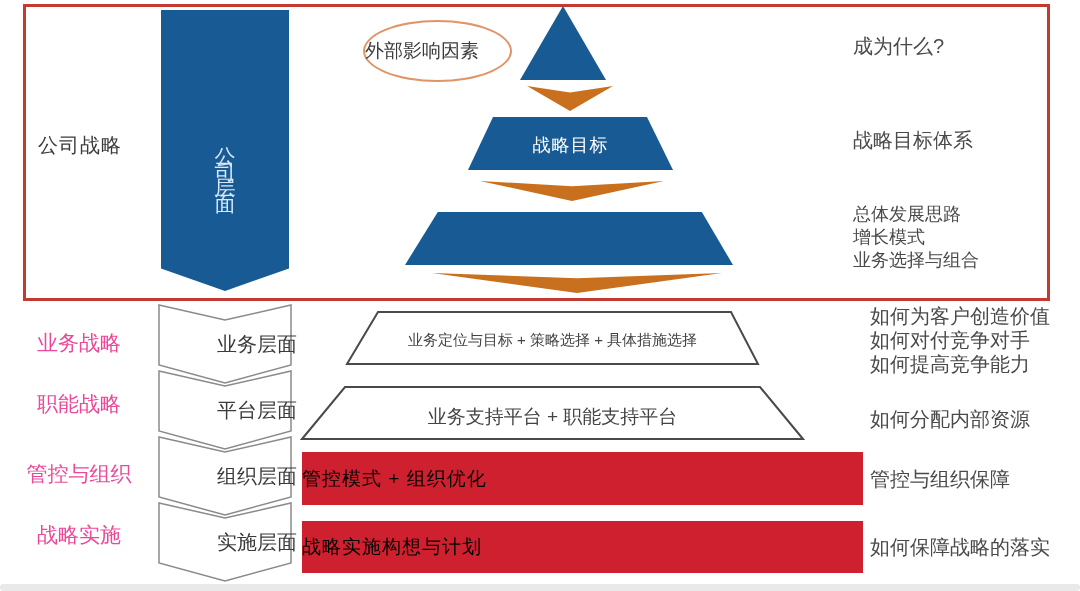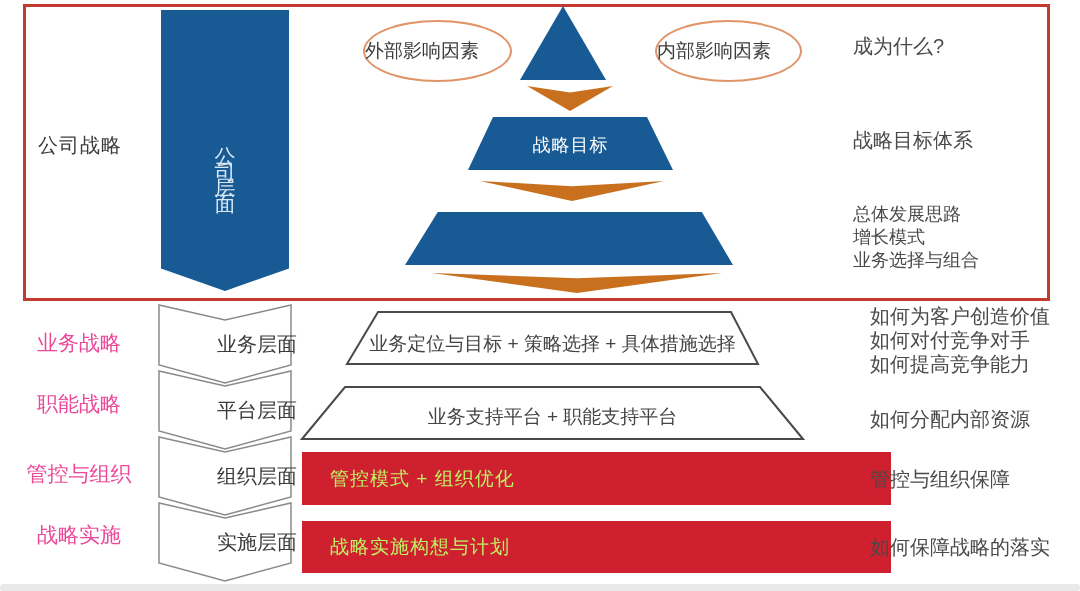--- a/index.html
+++ b/index.html
@@ -48,24 +48,24 @@
   .note-1{top:33px;}
   .note-2{top:127px;}
   .note-3{top:203px;font-size:18px;line-height:23px;}
   .rnote{left:870px;font-size:20px;line-height:24px;color:#4a4a4a;}
 
   
   .row-label{left:14px;width:130px;font-size:21px;text-align:center;color:#ec4899;}
   .chev-svg{left:158px;width:134px;height:80px;}
   .chev-label{left:158px;width:134px;font-size:20px;text-align:center;color:#3b3b3b;padding-left:32px;}
   .wtrap-a{left:345px;top:310px;width:415px;height:56px;}
-  .wtrap-a-text{left:345px;top:331px;width:415px;font-size:19px;color:#444;text-align:center;}
+  .wtrap-a-text{left:345px;top:331px;width:415px;font-size:15px;color:#444;text-align:center;}
   .wtrap-b{left:300px;top:385px;width:505px;height:56px;}
   .wtrap-b-text{left:300px;top:404px;width:505px;font-size:19px;color:#444;text-align:center;}
-  .rbar{left:302px;width:561px;background:#ce202e;color:#bef264;font-size:19px;letter-spacing:1px;padding-left:28px;}
+  .rbar{left:302px;width:561px;background:#ce202e;color:#000000;font-size:19px;letter-spacing:1px;}
   .rbar1{top:452px;height:53px;}
   .rbar2{top:521px;height:52px;}
 
   .bottom-divider{left:0;top:584px;width:1080px;height:7px;background:#e9e9e9;border-radius:4px;}
 </style>
 </head>
 <body>
 
 <div id="stage">
 
@@ -73,23 +73,20 @@
 
   <div class="abs corp-label">公司战略</div>
 
   <div class="abs banner"></div>
   <div class="abs banner-text">公司层面</div>
 
   <div class="abs tri"></div>
 
   <div class="abs center oval oval-ext">
     <span>外部影响因素</span>
-  </div>
-  <div class="abs center oval oval-int">
-    <span>内部影响因素</span>
   </div>
 
   <div class="abs ochev ochev1"></div>
   <div class="abs trap1"></div>
   <div class="abs trap1-text">战略目标</div>
   <div class="abs ochev ochev2"></div>
   <div class="abs trap2"></div>
   <div class="abs ochev ochev3"></div>
 
   <div class="abs note note-1">成为什么?</div>

